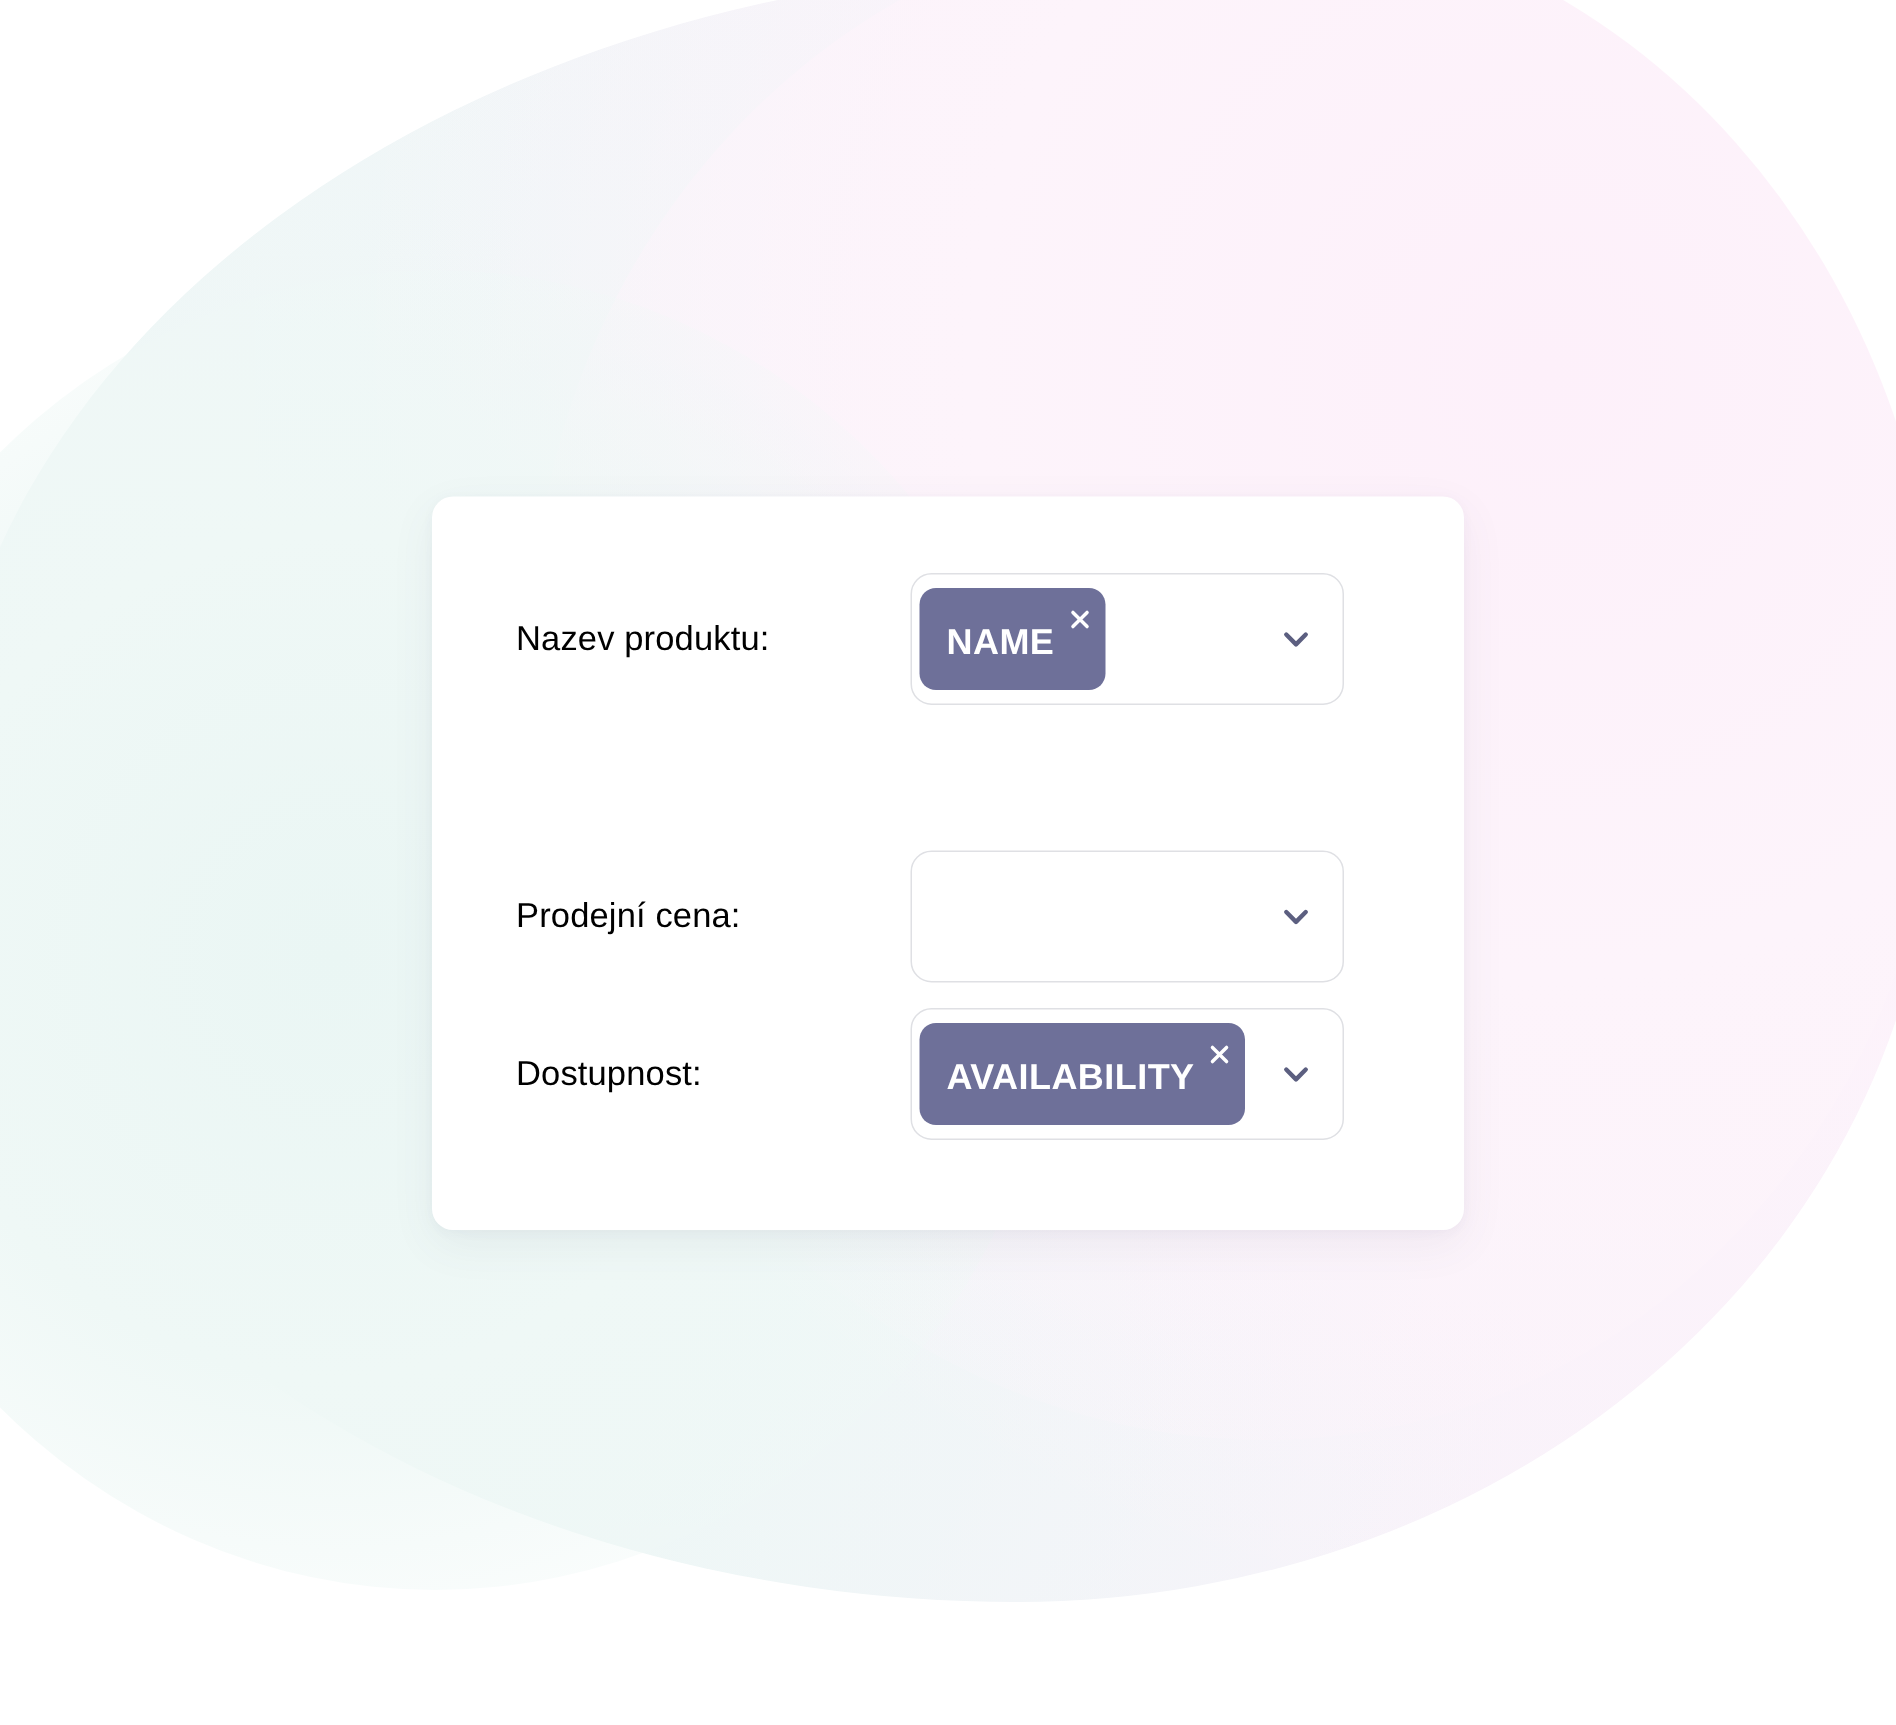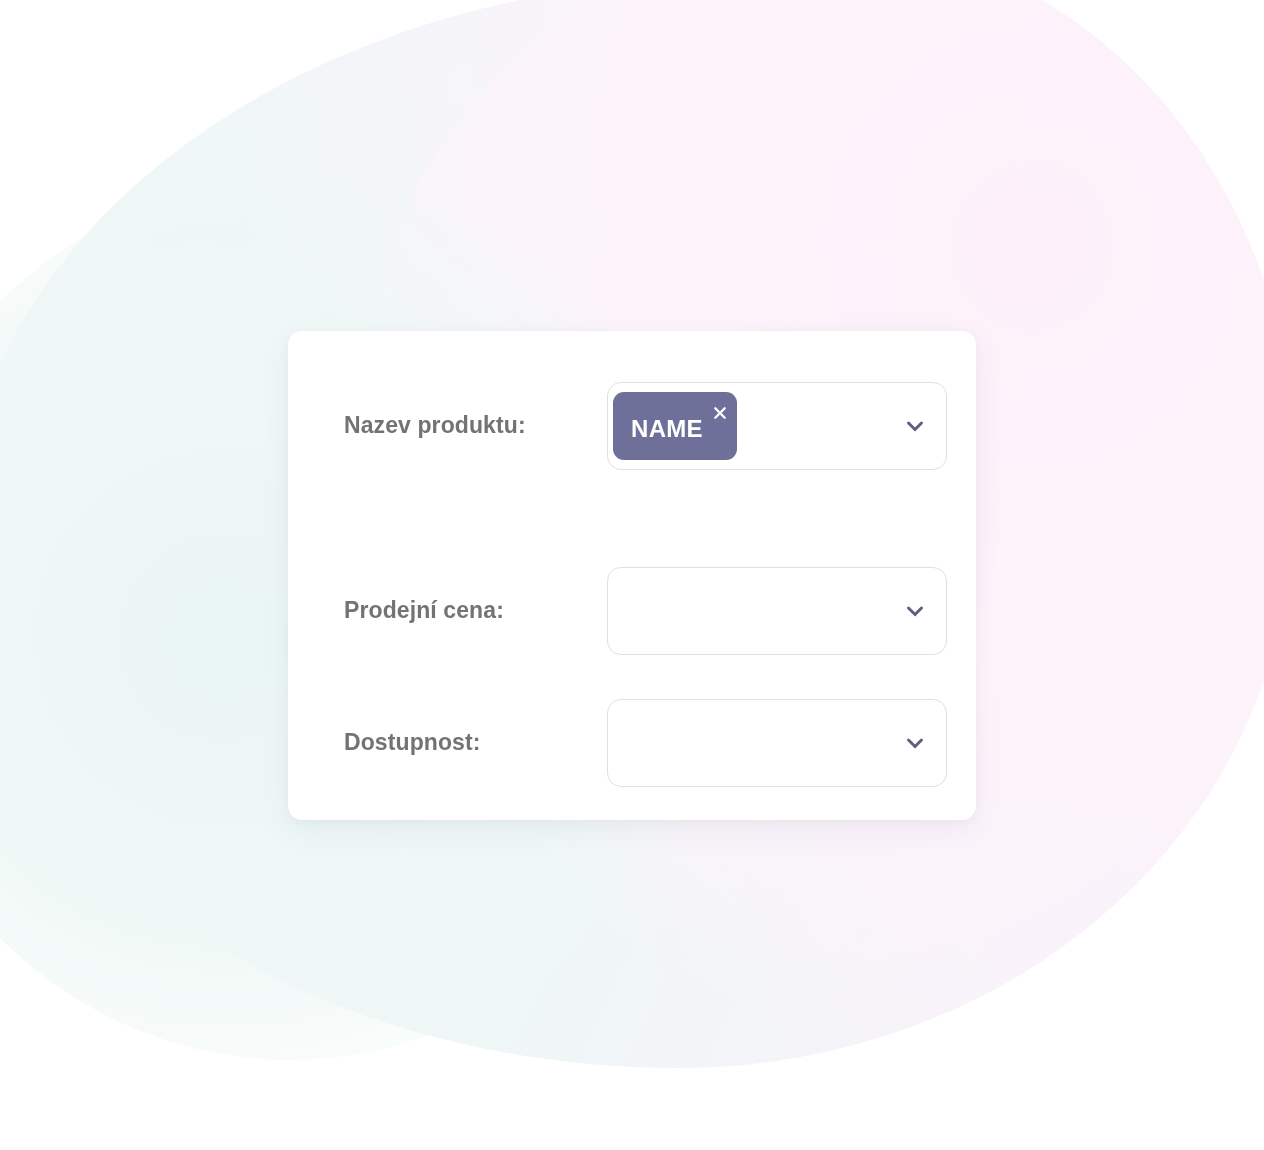--- a/index.html
+++ b/index.html
@@ -82,40 +82,40 @@
     position: absolute;
     left: 0;
     width: 100%;
     height: 88px;
     display: flex;
     align-items: center;
   }
   .row-0 { top: 51px; }
   .row-1 { top: 151px; }
   .row-2 { top: 236px; }
-  .row-3 { top: 368px; }
+  .row-3 { top: 341px; }
 
   .row-label {
     position: absolute;
     left: 56px;
     top: 50%;
     transform: translateY(-50%);
     font-size: 23px;
     line-height: 1.2;
-    color: #737373;
-    font-weight: 700;
+    color: #000000;
+    font-weight: 400;
     letter-spacing: 0.1px;
     white-space: nowrap;
   }
 
   .select-box {
     position: absolute;
     left: 319px;
     top: 0;
-    width: 340px;
+    width: 289px;
     height: 88px;
     background: #ffffff;
     border: 1px solid #dfe0e4;
     border-radius: 14px;
     box-sizing: border-box;
     display: flex;
     align-items: center;
     padding: 0 6px 0 5px;
   }
 
@@ -208,20 +208,28 @@
           <svg width="26" height="26" viewBox="0 0 26 26" aria-hidden="true">
             <path d="M6.5 10 L13 16.6 L19.5 10" fill="none" stroke="#5c5f80" stroke-width="2.9" stroke-linecap="round" stroke-linejoin="round"></path>
           </svg>
         </span>
       </div>
     </div>
 
     <div class="row row-3">
       <div class="row-label">Dostupnost:</div>
       <div class="select-box">
+        <div class="chip">
+          <span class="chip-label">AVAILABILITY</span>
+          <span class="chip-close">
+            <svg width="18" height="18" viewBox="0 0 18 18" aria-hidden="true">
+              <path d="M4.3 4.3 L13.7 13.7 M13.7 4.3 L4.3 13.7" stroke="#ffffff" stroke-width="2.3" stroke-linecap="round"></path>
+            </svg>
+          </span>
+        </div>
         <span class="chevron">
           <svg width="26" height="26" viewBox="0 0 26 26" aria-hidden="true">
             <path d="M6.5 10 L13 16.6 L19.5 10" fill="none" stroke="#5c5f80" stroke-width="2.9" stroke-linecap="round" stroke-linejoin="round"></path>
           </svg>
         </span>
       </div>
     </div>
 
   </div>
 </div>

